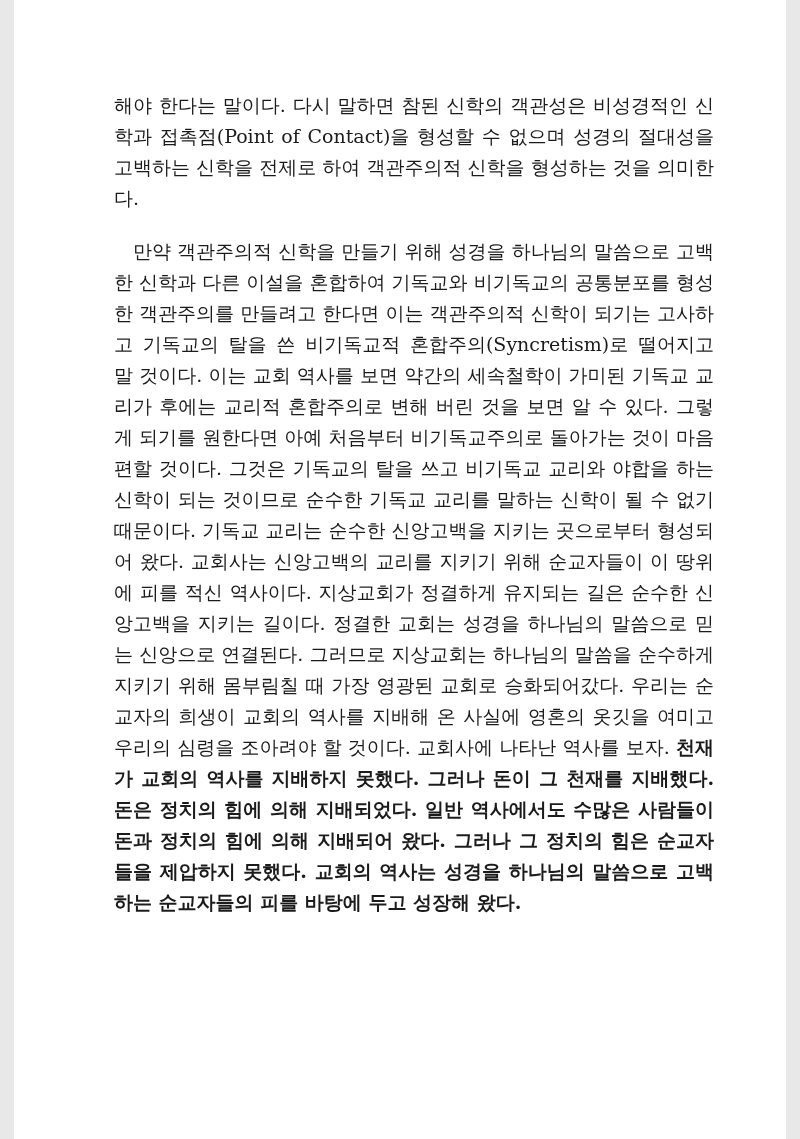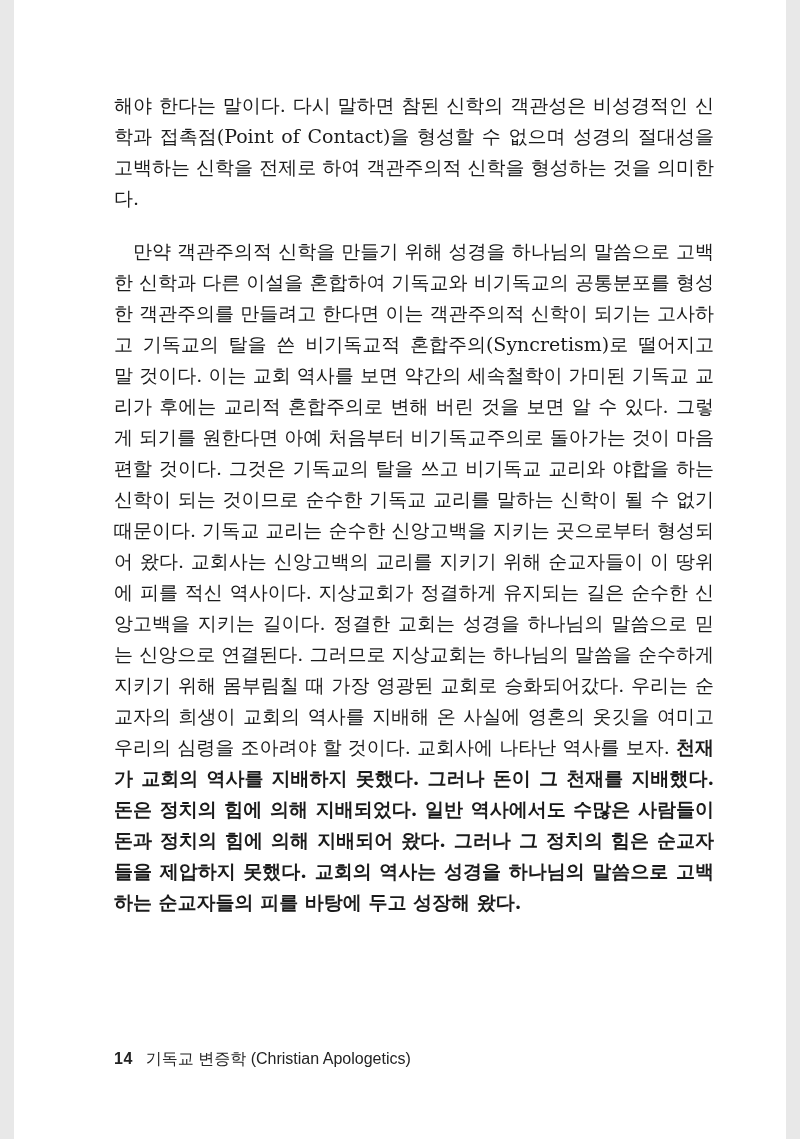--- a/index.html
+++ b/index.html
@@ -62,17 +62,14 @@
 </head>
 <body>
 
 <div class="page">
 
   <div class="text-block">
       <p class="para"><span class="run-regular">해야 한다는 말이다. 다시 말하면 참된 신학의 객관성은 비성경적인 신학과 접촉점(Point of Contact)을 형성할 수 없으며 성경의 절대성을 고백하는 신학을 전제로 하여 객관주의적 신학을 형성하는 것을 의미한다.</span></p>
       <p class="para indent"><span class="run-regular">만약 객관주의적 신학을 만들기 위해 성경을 하나님의 말씀으로 고백한 신학과 다른 이설을 혼합하여 기독교와 비기독교의 공통분포를 형성한 객관주의를 만들려고 한다면 이는 객관주의적 신학이 되기는 고사하고 기독교의 탈을 쓴 비기독교적 혼합주의(Syncretism)로 떨어지고 말 것이다. 이는 교회 역사를 보면 약간의 세속철학이 가미된 기독교 교리가 후에는 교리적 혼합주의로 변해 버린 것을 보면 알 수 있다. 그렇게 되기를 원한다면 아예 처음부터 비기독교주의로 돌아가는 것이 마음 편할 것이다. 그것은 기독교의 탈을 쓰고 비기독교 교리와 야합을 하는 신학이 되는 것이므로 순수한 기독교 교리를 말하는 신학이 될 수 없기 때문이다. 기독교 교리는 순수한 신앙고백을 지키는 곳으로부터 형성되어 왔다. 교회사는 신앙고백의 교리를 지키기 위해 순교자들이 이 땅위에 피를 적신 역사이다. 지상교회가 정결하게 유지되는 길은 순수한 신앙고백을 지키는 길이다. 정결한 교회는 성경을 하나님의 말씀으로 믿는 신앙으로 연결된다. 그러므로 지상교회는 하나님의 말씀을 순수하게 지키기 위해 몸부림칠 때 가장 영광된 교회로 승화되어갔다. 우리는 순교자의 희생이 교회의 역사를 지배해 온 사실에 영혼의 옷깃을 여미고 우리의 심령을 조아려야 할 것이다. 교회사에 나타난 역사를 보자. </span><span class="run-bold">천재가 교회의 역사를 지배하지 못했다. 그러나 돈이 그 천재를 지배했다. 돈은 정치의 힘에 의해 지배되었다. 일반 역사에서도 수많은 사람들이 돈과 정치의 힘에 의해 지배되어 왔다. 그러나 그 정치의 힘은 순교자들을 제압하지 못했다. 교회의 역사는 성경을 하나님의 말씀으로 고백하는 순교자들의 피를 바탕에 두고 성장해 왔다.</span></p>
     </div>
 
-  <div class="footer">
-    <span class="page-number">14</span><span class="book-title">기독교 변증학 (Christian Apologetics)</span>
-  </div>
 
 </div>
 
 </body></html>

